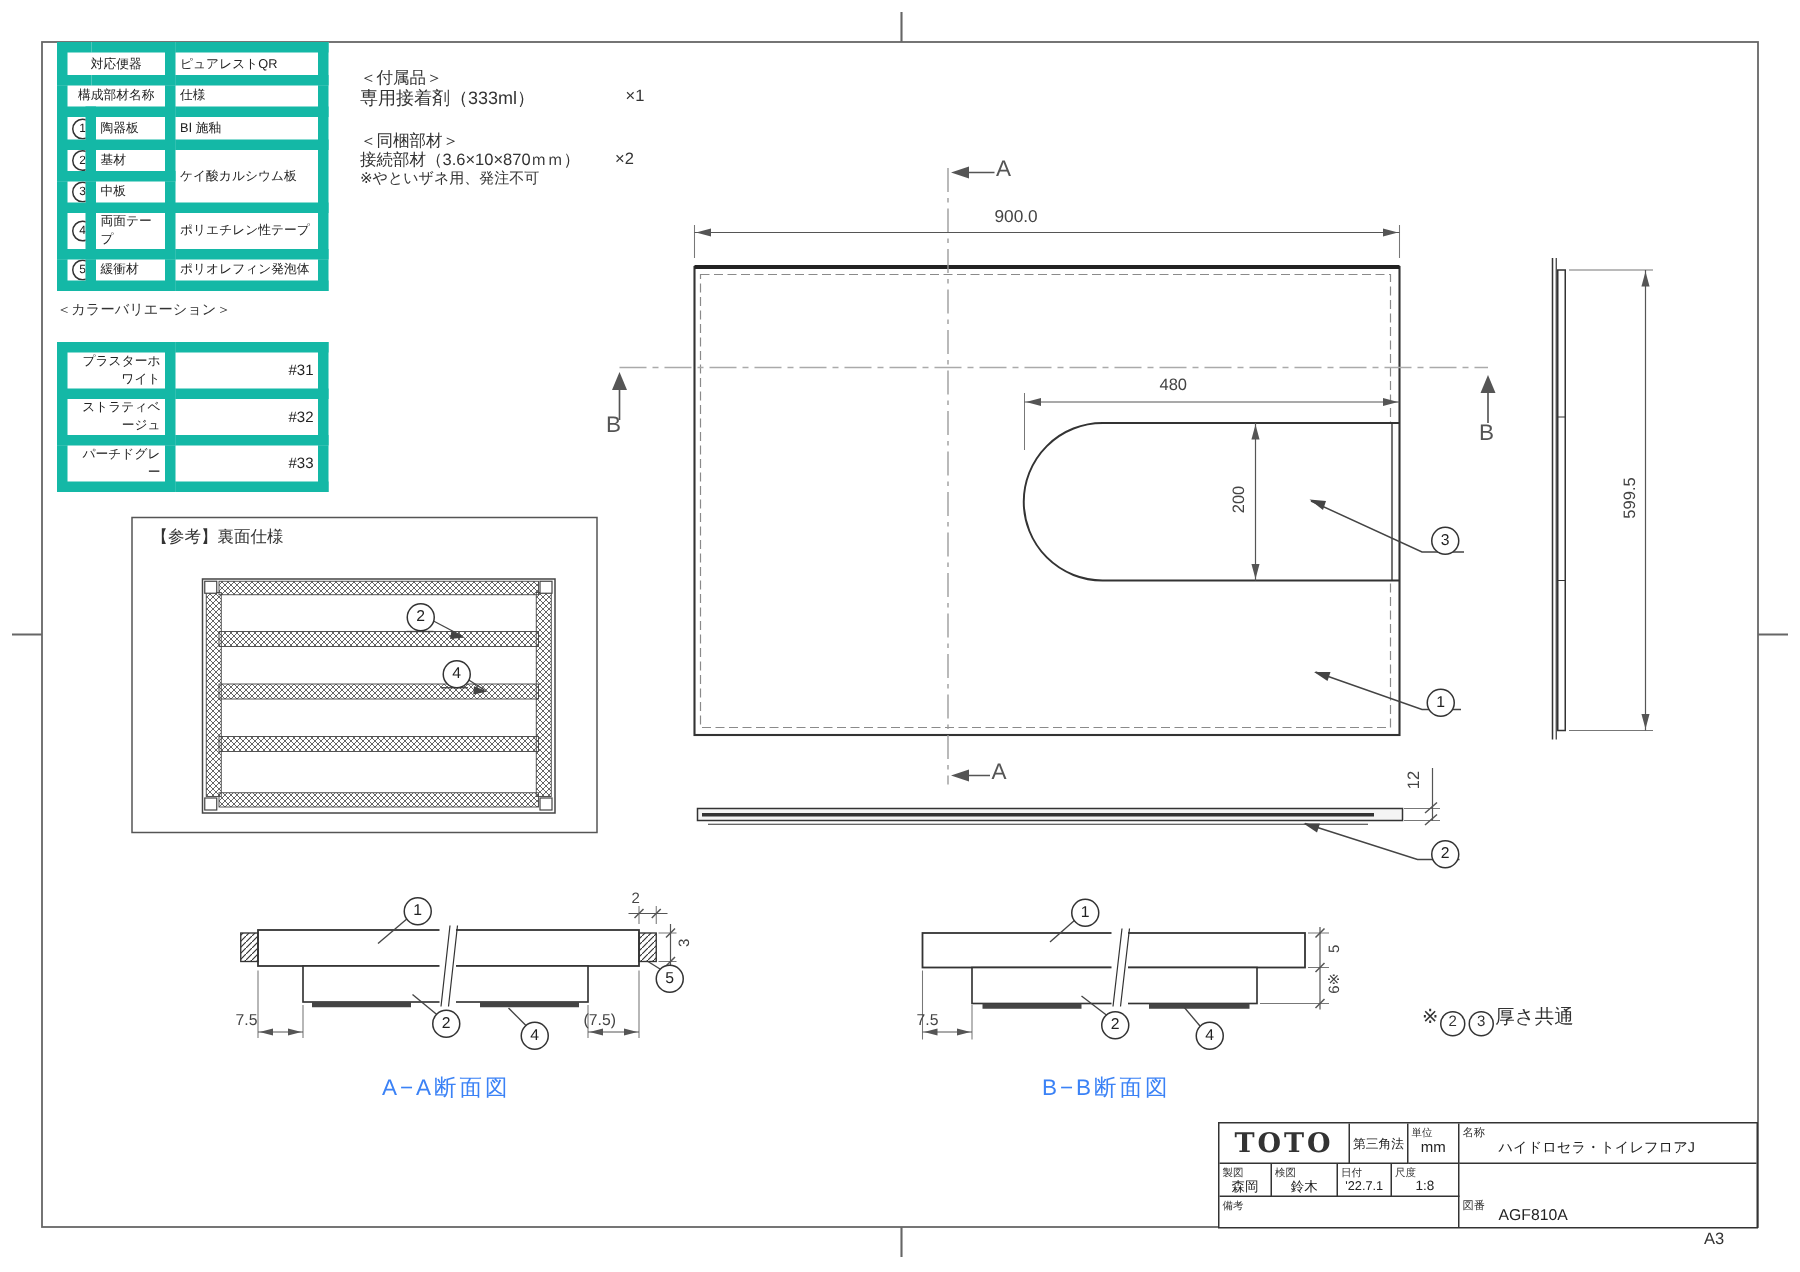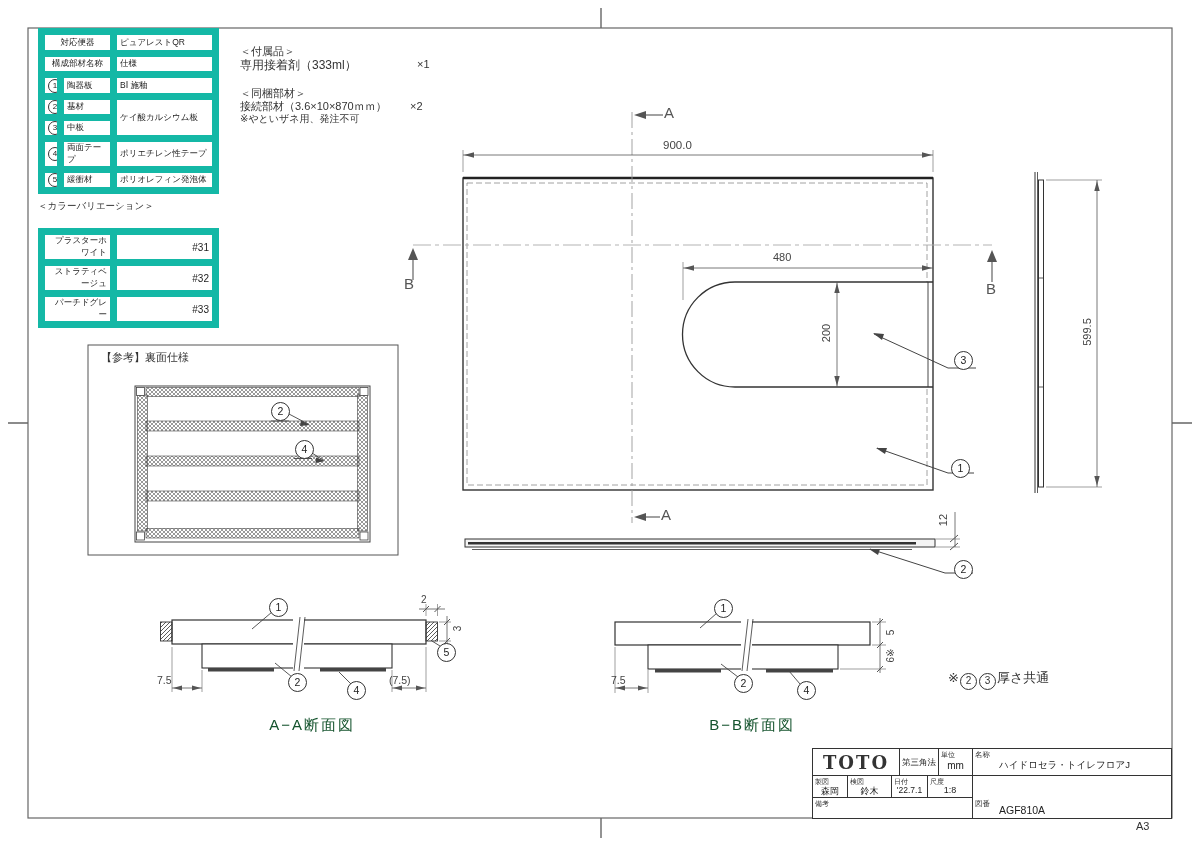--- a/index.html
+++ b/index.html
@@ -3,21 +3,21 @@
 <meta charset="utf-8">
 <style>
   html,body{margin:0;padding:0;background:#fff;}
   .sheet{position:relative;width:1200px;height:848px;background:#fff;overflow:hidden;
          font-family:"Liberation Sans","DejaVu Sans",sans-serif;outline:1px solid #ccc;}
   svg{position:absolute;left:0;top:0;}
   .t{position:absolute;color:#333;white-space:nowrap;}
   .dim{font-size:11px;color:#444;text-align:left;}
   .rot{transform:rotate(-90deg);transform-origin:center center;text-align:center;}
   .sec-letter{font-size:15px;color:#555;}
-  .sec-title{font-size:15px;color:#14532d;letter-spacing:2px;text-align:right;}
+  .sec-title{font-size:15px;color:#3b82f6;letter-spacing:2px;text-align:center;}
   .balloon{position:absolute;width:17px;height:17px;border:1px solid #333;border-radius:50%;
            background:#fff;font-size:10.5px;line-height:16px;text-align:center;color:#222;}
   .nballoon{display:inline-block;width:15px;height:15px;border:1px solid #333;border-radius:50%;
             font-size:10px;line-height:14px;text-align:center;vertical-align:-2px;margin:0 1px;}
   .balloon-sm{display:inline-block;width:12px;height:12px;border:1px solid #333;border-radius:50%;
               font-size:8px;line-height:11px;text-align:center;}
   table.grid{border-collapse:collapse;table-layout:fixed;background:#fff;}
   table.grid td{border:7px solid #14b8a6;padding:0 3px;overflow:hidden;font-size:8.5px;color:#222;}
   .cen{text-align:center;}
   .tb{position:absolute;border:1.2px solid #333;background:#fff;}

